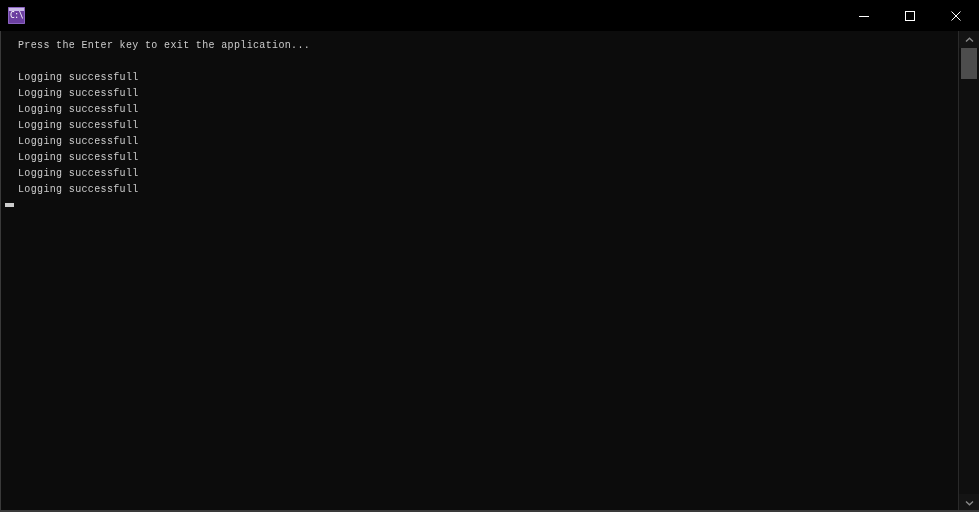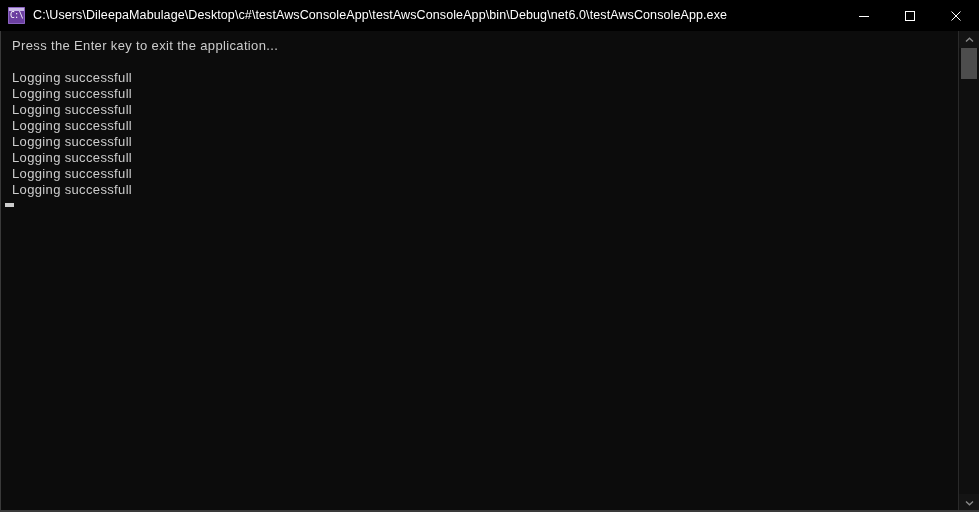--- a/index.html
+++ b/index.html
@@ -113,28 +113,28 @@
 
   #console-text {
     flex: 1 1 auto;
     position: relative;
     padding: 7px 0 0 1px;
     box-sizing: border-box;
     overflow: hidden;
   }
 
   .console-line {
-    font-family: Liberation Sans, sans-serif;
-    font-size: 13px;
+    font-family: Liberation Mono, monospace;
+    font-size: 10px;
     line-height: 16px;
     height: 16px;
     color: #cccccc;
     white-space: pre;
     letter-spacing: 0.35px;
-    padding-left: 10px;
+    padding-left: 16px;
   }
   .console-line.blank { color: transparent; }
 
   #cursor {
     width: 9px;
     height: 4px;
     background: #cccccc;
     margin-left: 3px;
     margin-top: 5px;
   }
@@ -190,21 +190,20 @@
 </head>
 <body>
 
 <div id="console-window">
 
   <div id="title-bar">
     <div id="app-icon">
       <div class="icon-titlestrip"></div>
       <div class="icon-prompt">C:\</div>
     </div>
-    <div id="title-text">C:\Users\DileepaMabulage\Desktop\c#\testAwsConsoleApp\testAwsConsoleApp\bin\Debug\net6.0\testAwsConsoleApp.exe</div>
     <div id="window-controls">
       <button class="win-btn">
         <svg width="12" height="12" viewBox="0 0 12 12">
           <line class="gl" x1="1" y1="6.5" x2="11" y2="6.5"></line>
         </svg>
       </button>
       <button class="win-btn">
         <svg width="12" height="12" viewBox="0 0 12 12">
           <rect class="gl" x="1.5" y="1.5" width="9" height="9"></rect>
         </svg>

